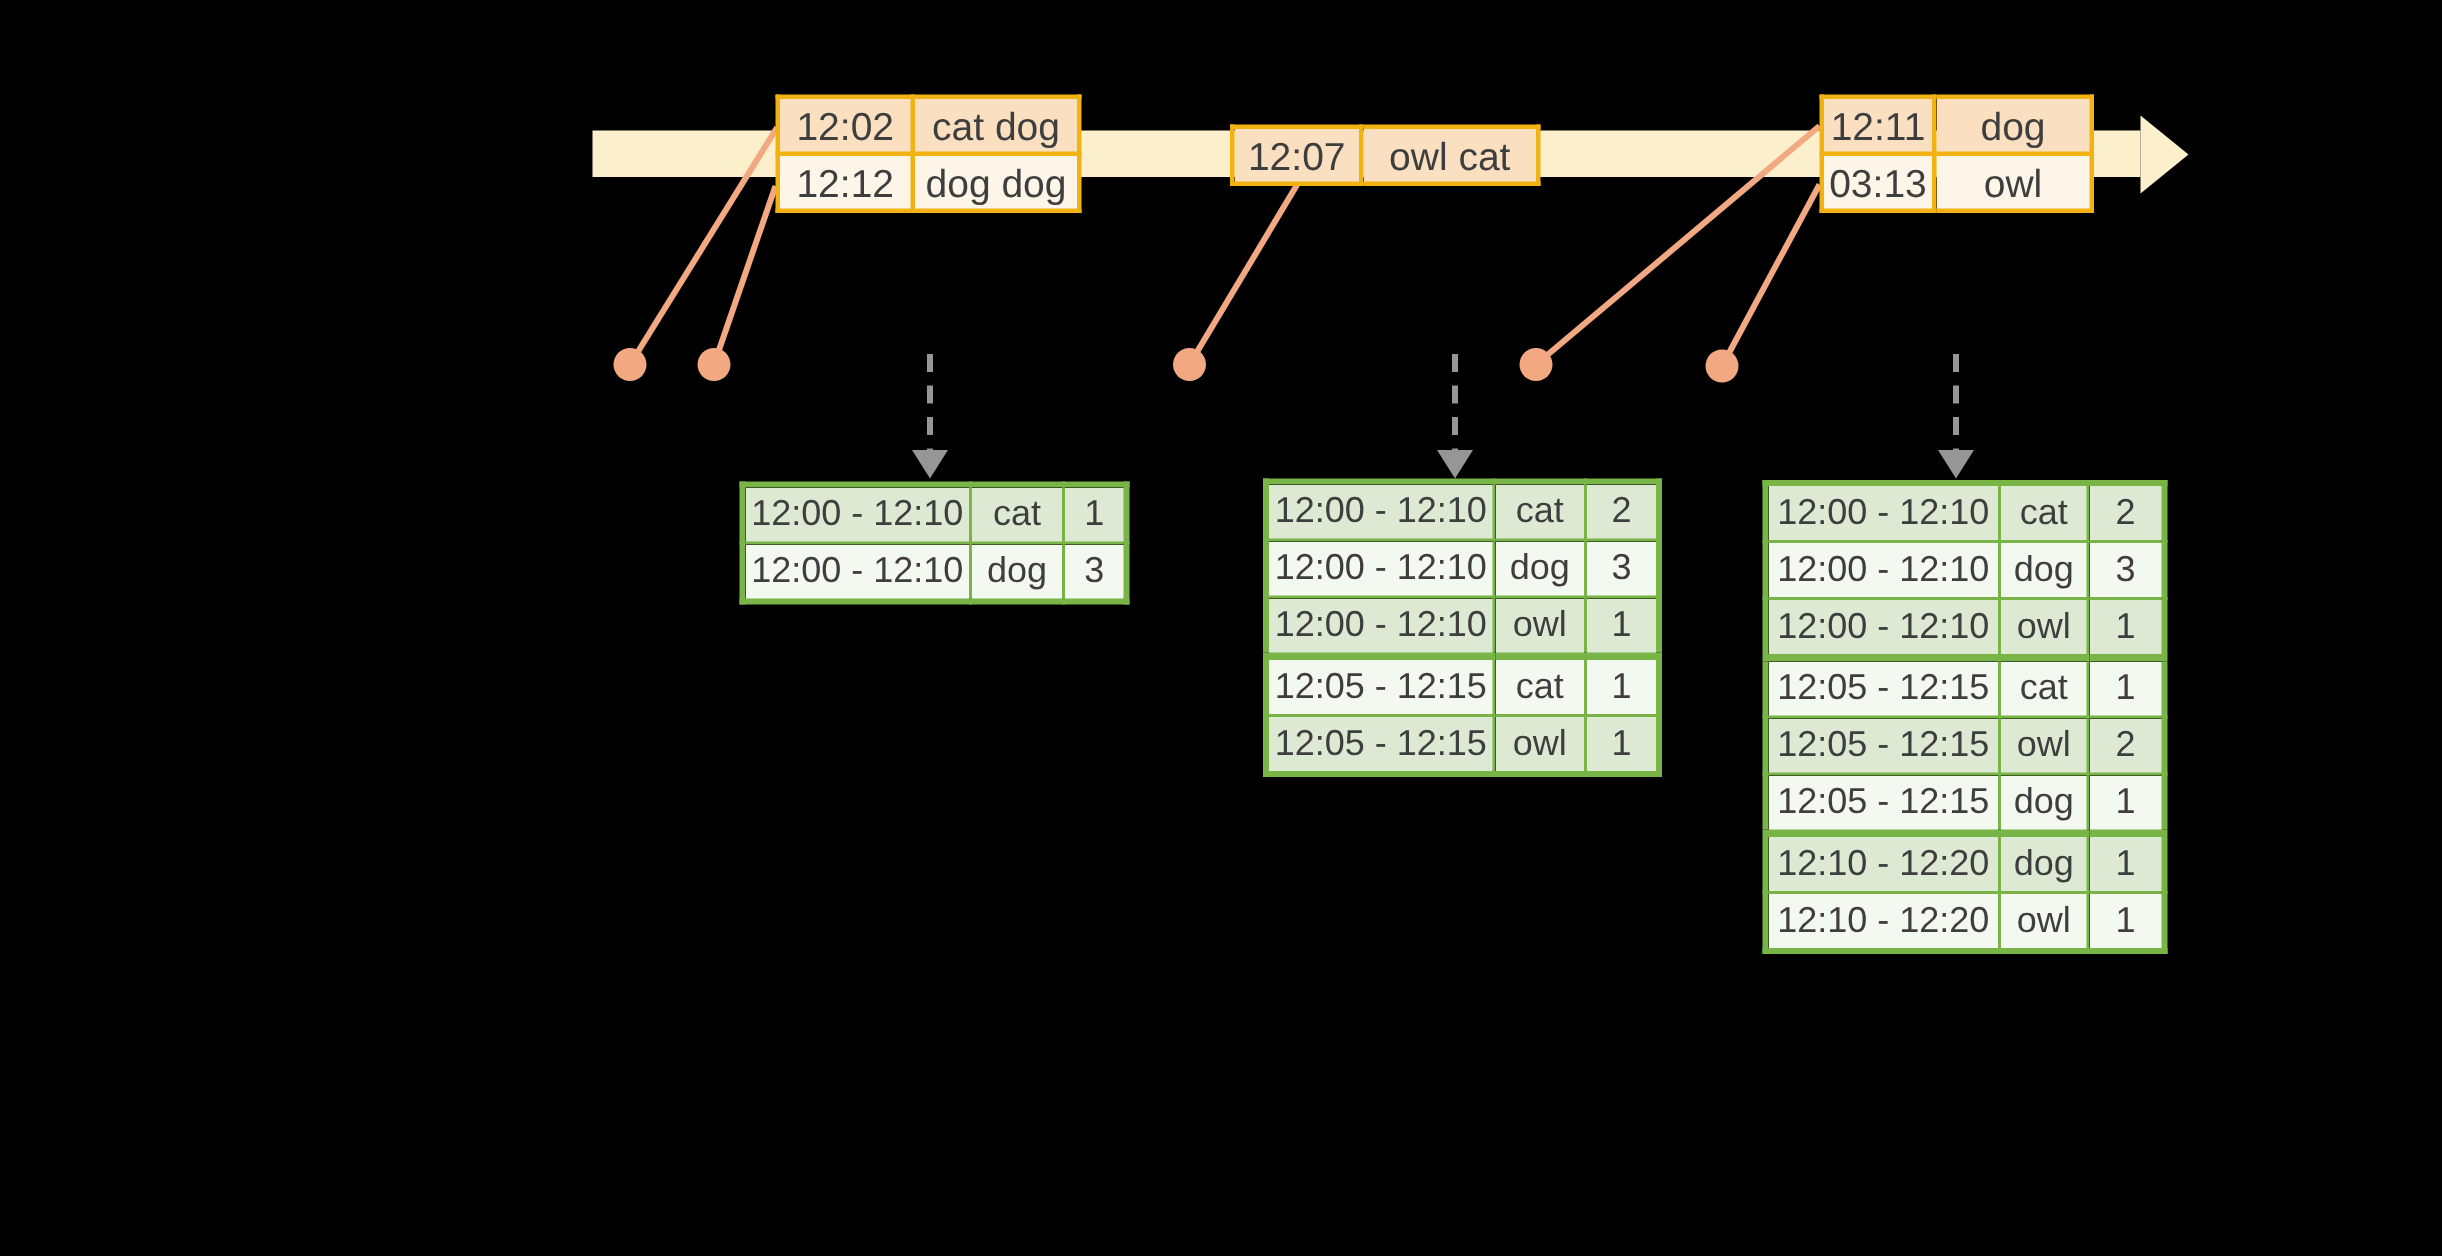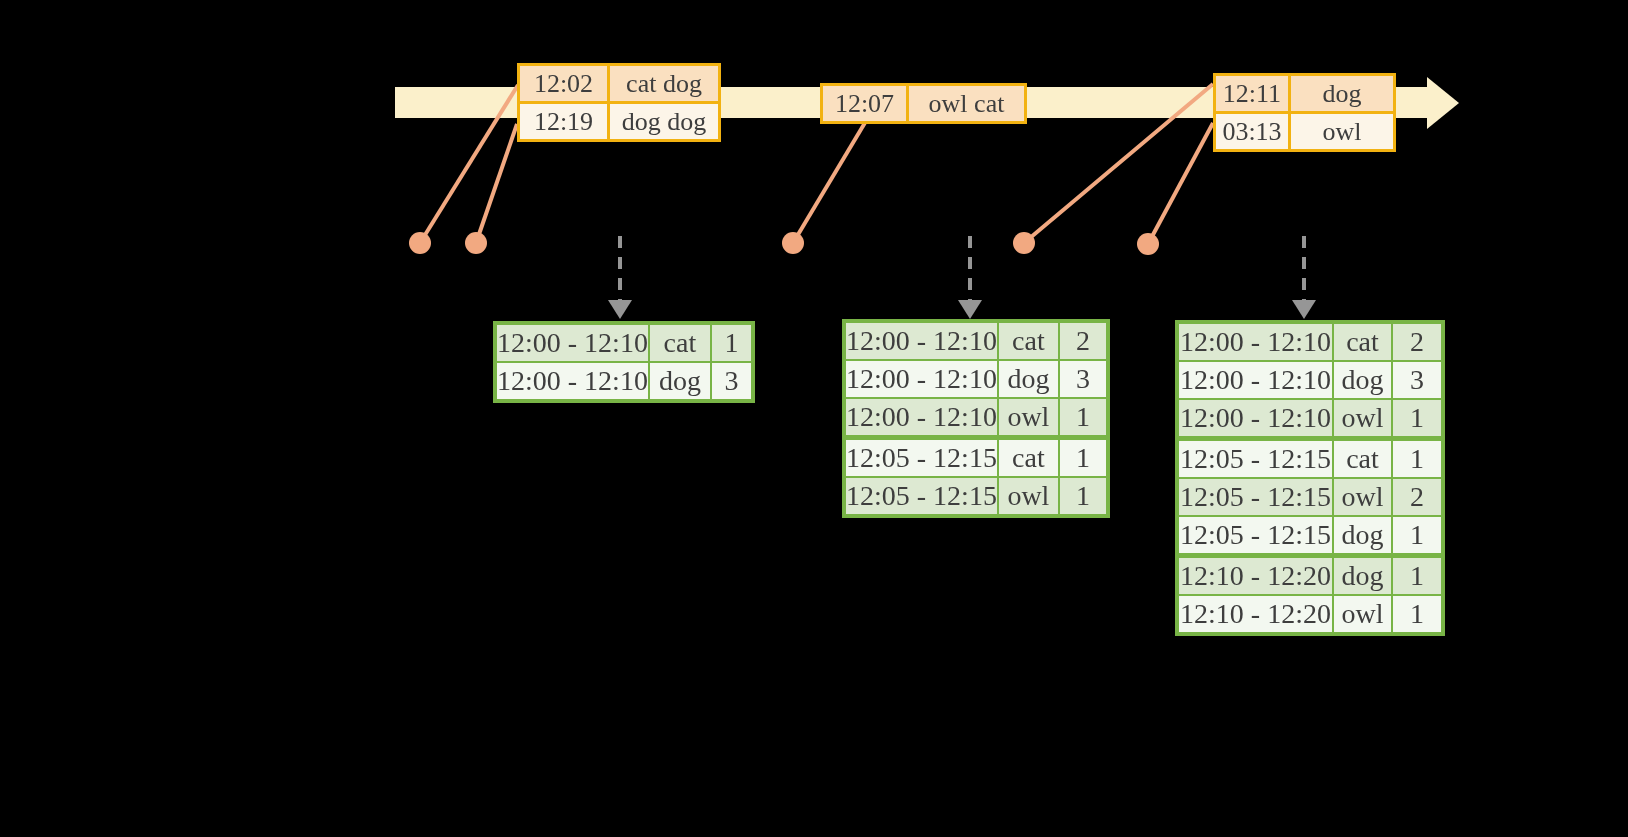--- a/index.html
+++ b/index.html
@@ -12,21 +12,21 @@
     --trigger-arrow:#969696;
     --result-border:#78B446;
     --result-row-alt1:#DDE9D2;
     --result-row-alt2:#F3F8F0;
     --text:#3E3E3E;
   }
   html,body{margin:0;padding:0;background:var(--background);}
   #canvas{
     position:relative;width:1628px;height:672px;overflow:hidden;
     background:var(--background);
-    font-family:Liberation Serif, serif;color:var(--text);
+    font-family:Liberation Sans, sans-serif;color:var(--text);
   }
   
   #band{position:absolute;left:395px;top:87px;width:1032px;height:31px;background:var(--timeline-band);}
   #band-arrowhead{position:absolute;left:1427px;top:77px;width:0;height:0;
     border-top:26px solid transparent;border-bottom:26px solid transparent;
     border-left:32px solid var(--timeline-band);}
   
   #overlay{position:absolute;left:0;top:0;}
   .connector-line{stroke:var(--connector);stroke-width:4;}
   .marker-dot{fill:var(--connector);}
@@ -35,23 +35,23 @@
   
   table{position:absolute;border-collapse:collapse;table-layout:fixed;}
   td{padding:0;text-align:center;vertical-align:middle;line-height:1;color:var(--text);overflow:hidden;white-space:nowrap;}
   
   .event-table{border:3px solid var(--event-border);font-size:26px;}
   .event-table td{border:3px solid var(--event-border);height:35px;}
   .event-table tr.alt1 td{background:var(--event-row-alt1);}
   .event-table tr.alt2 td{background:var(--event-row-alt2);}
   #eventA{left:517px;top:63px;}
   #eventB{left:820px;top:83px;}
-  #eventC{left:1213px;top:73px;border-radius:11px;}
-  
-  .result-table{border:4px solid var(--result-border);font-size:28px;}
+  #eventC{left:1213px;top:63px;border-radius:11px;}
+  
+  .result-table{border:4px solid var(--result-border);font-size:24px;}
   .result-table td{border:2px solid var(--result-border);height:36px;}
   .result-table tr.alt1 td{background:var(--result-row-alt1);}
   .result-table tr.alt2 td{background:var(--result-row-alt2);}
   .result-table tr.group-start td{border-top-width:5px;}
   #res1{left:493px;top:321px;}
   #res2{left:842px;top:319px;}
   #res3{left:1175px;top:320px;}
 </style>
 </head>
 <body>
@@ -93,21 +93,21 @@
     <colgroup>
         <col style="width:90px">
         <col style="width:111px">
       </colgroup>
     <tbody>
         <tr class="alt1">
           <td>12:02</td>
           <td>cat dog</td>
         </tr>
         <tr class="alt2">
-          <td>12:19</td>
+          <td>12:12</td>
           <td>dog dog</td>
         </tr>
       </tbody>
   </table>
   <table id="eventB" class="event-table">
     <colgroup>
         <col style="width:86px">
         <col style="width:118px">
       </colgroup>
     <tbody>

